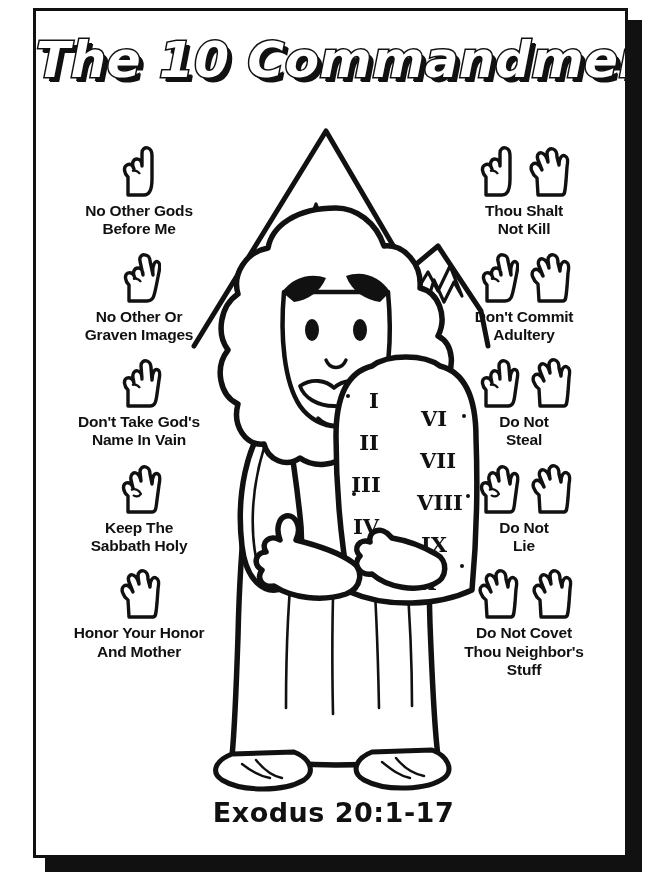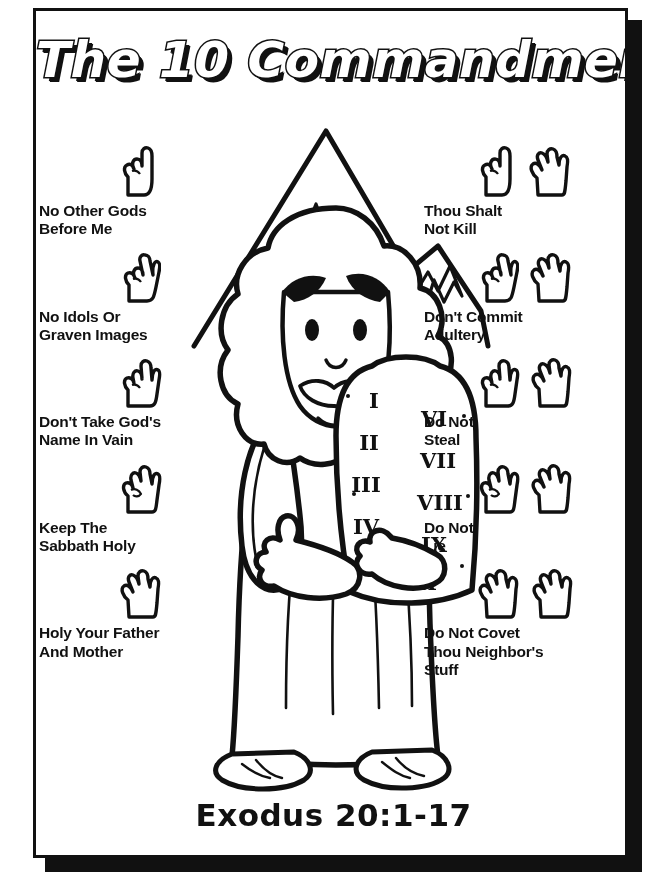--- a/index.html
+++ b/index.html
@@ -62,21 +62,21 @@
   .column {
     position: absolute;
     top: 128px;
     width: 200px;
   }
   #col-left  { left: 3px; }
   #col-right { left: 388px; }
 
   .cmd {
     width: 100%;
-    text-align: left;
+    text-align: center;
     margin-bottom: 6px;
   }
   .hands {
     height: 60px;
     display: flex;
     justify-content: center;
     align-items: flex-end;
     gap: 6px;
   }
   .hand-icon { display: block; }
@@ -92,21 +92,21 @@
   }
 
   
   #verse {
     position: absolute;
     left: 0; top: 786px;
     width: 595px;
     text-align: center;
     font-family: "DejaVu Sans", sans-serif;
     font-weight: bold;
-    font-size: 31px;
+    font-size: 27px;
     letter-spacing: 0.5px;
     color: #111111;
   }
 </style>
 </head>
 <body>
 
 <div id="page-shadow"></div>
 
 <div id="page">
@@ -232,21 +232,21 @@
 Before Me</div>
     </div>
 
     <div class="cmd">
       <div class="hands">
         <svg class="hand-icon" width="44" height="54" viewBox="0 0 44 54" fill="#ffffff" stroke="#111111" stroke-width="3.4" stroke-linejoin="round">
           <path d="M30 50 L12 50 L12 34 C8 30 7 24 11 22 C14 21 17 23 18 27 C15 22 17 17 21 17 C24 17 26 20 26 24 L23 10 C22 6 25 3 28 4 C31 4 33 7 33 10 L36 24 C35 14 38 9 41 11 C43 12 43 16 42 21 L39 36 C37 46 36 50 30 50 Z"></path>
           <path d="M16 28 C19 27 22 28 24 31" stroke-width="2.2"></path>
         </svg>
       </div>
-      <div class="cmd-label">No Idols Or
+      <div class="cmd-label">No Other Or
 Graven Images</div>
     </div>
 
     <div class="cmd">
       <div class="hands">
         <svg class="hand-icon" width="46" height="54" viewBox="0 0 46 54" fill="#ffffff" stroke="#111111" stroke-width="3.4" stroke-linejoin="round">
           <path d="M34 50 L12 50 L12 34 C8 30 7 24 11 22 C14 21 17 23 18 27 L17 22 C16 17 19 14 22 15 C25 16 26 19 26 23 L25 10 C25 6 28 4 31 5 C34 6 35 9 35 12 L36 24 C36 16 39 12 42 14 C44 15 44 19 43 24 L41 38 C40 46 39 50 34 50 Z"></path>
           <path d="M16 29 C19 28 22 29 24 32" stroke-width="2.2"></path>
         </svg>
       </div>
@@ -264,21 +264,21 @@
       <div class="cmd-label">Keep The
 Sabbath Holy</div>
     </div>
 
     <div class="cmd">
       <div class="hands">
         <svg class="hand-icon" width="48" height="54" viewBox="0 0 48 54" fill="#ffffff" stroke="#111111" stroke-width="3.4" stroke-linejoin="round">
           <path d="M38 50 L14 50 L13 33 C8 29 5 22 9 19 C12 17 16 20 18 25 L14 15 C12 10 15 7 18 8 C21 9 23 13 24 17 L23 9 C23 5 26 3 29 4 C32 5 33 8 33 12 L35 20 C35 13 38 9 41 11 C44 12 44 17 43 22 L42 36 C41 46 41 50 38 50 Z"></path>
         </svg>
       </div>
-      <div class="cmd-label">Holy Your Father
+      <div class="cmd-label">Honor Your Honor
 And Mother</div>
     </div>
   </div>
 
   <div class="column" id="col-right">
 
     <div class="cmd">
       <div class="hands">
         <svg class="hand-icon" width="42" height="54" viewBox="0 0 42 54" fill="#ffffff" stroke="#111111" stroke-width="3.4" stroke-linejoin="round">
           <path d="M26 50 L10 50 L10 32 C6 28 5 22 9 20 C12 18 15 20 16 24 C13 19 15 14 19 14 C22 14 24 17 24 21 L24 8 C24 4 27 2 30 3 C33 4 34 7 34 11 L34 34 C34 44 32 50 26 50 Z"></path>

